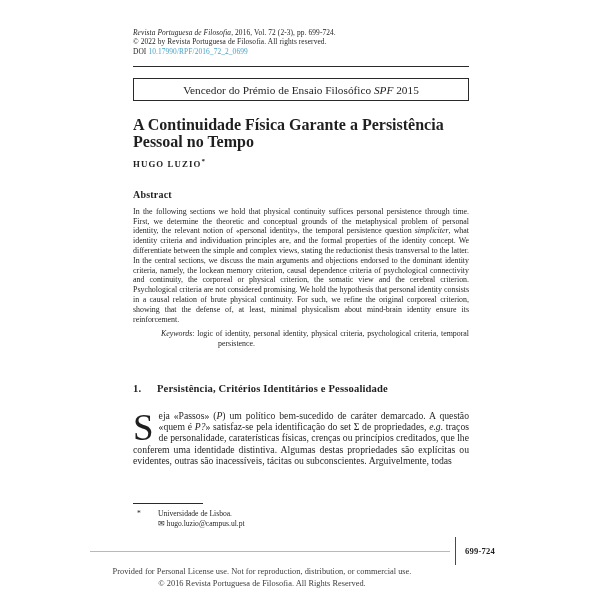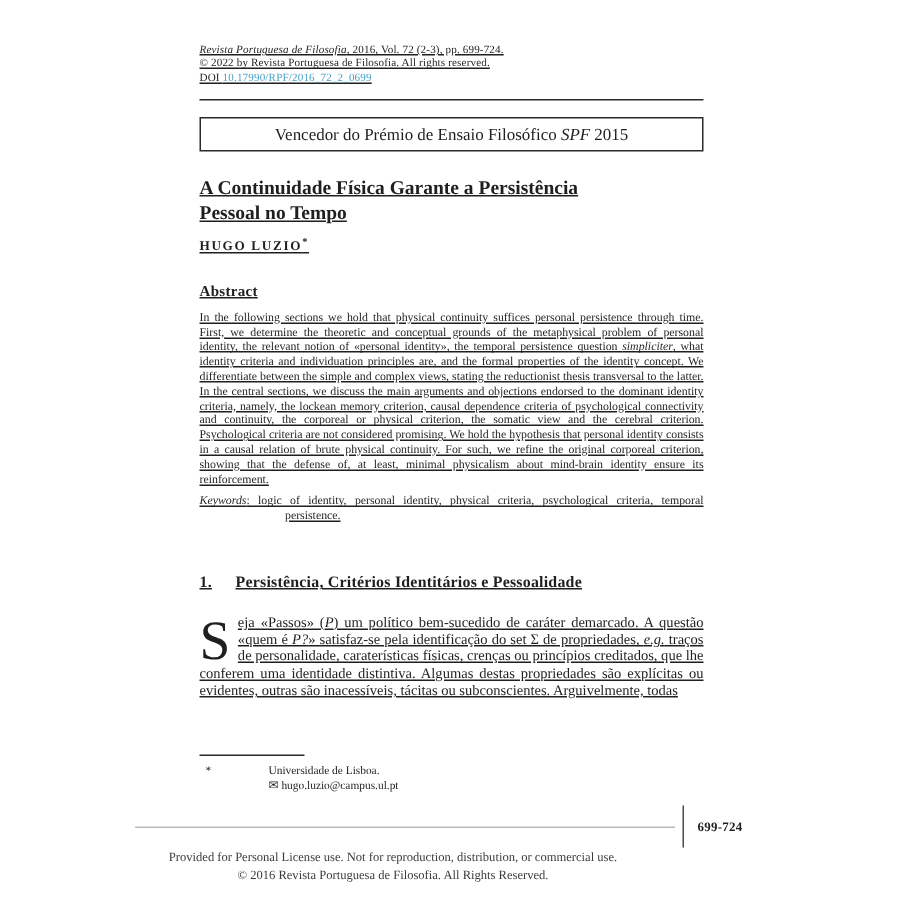--- a/index.html
+++ b/index.html
@@ -4,64 +4,64 @@
 <style>
   * { margin:0; padding:0; box-sizing:border-box; }
   html,body { width:600px; height:600px; }
   body {
     position:relative;
     background:#ffffff;
     color:#1f1f1f;
     font-family:"Liberation Serif","DejaVu Serif",serif;
     overflow:hidden;
   }
-  .col { position:absolute; left:133px; width:336px;text-decoration:underline; }
+  .col { position:absolute; left:133px; width:336px; }
 
   
   .masthead { top:28px; font-size:7.4px; line-height:9.4px; letter-spacing:.1px; }
   .masthead .it { font-style:italic; }
   .doi-link { color:#4aa3c7; text-decoration:none; }
 
   .top-rule { position:absolute; left:133px; top:66px; width:336px; border-top:1.6px solid #2a2a2a; }
 
   
   .banner {
     position:absolute; left:133px; top:78px; width:336px; height:23px;
     border:1px solid #2a2a2a;
     display:flex; align-items:center; justify-content:center;
     font-size:11.3px; white-space:pre;
   }
   .banner .it { font-style:italic; }
 
   
-  .title { top:117px; font-size:13px; font-weight:bold; line-height:16.5px; }
+  .title { top:117px; font-size:16px; font-weight:bold; line-height:16.5px; }
   .author { top:157px; font-size:8.8px; font-weight:600; letter-spacing:1.1px; }
   .author sup { font-size:7px; }
 
   
   .abstract { top:190px; font-size:7.9px; line-height:9.8px; }
   .abstract .abs-h { font-size:10px; font-weight:bold; margin-bottom:7px; letter-spacing:.2px; }
   .abstract p.absbody { text-align:justify; }
   .abstract .it { font-style:italic; }
-  .keywords { margin-top:5px; text-align:justify; padding-left:57px; text-indent:-57px; }
+  .keywords { margin-top:5px; text-align:justify; padding-left:57px; text-indent:-57px;margin-left:28px; }
 
   
   .sec-heading { top:383px; font-size:10.6px; font-weight:bold; display:flex; letter-spacing:.15px; }
   .sec-heading .num { width:24px; flex:none; }
 
   
   .lede { top:410px; font-size:9.7px; line-height:11.2px; text-align:justify; }
   .dropcap { float:left; font-size:37px; line-height:29px; padding:3px 5px 0 0; }
   .lede .it { font-style:italic; }
 
   
   .fn-rule { position:absolute; left:133px; top:503px; width:70px; border-top:1px solid #2a2a2a; }
   .footnote { position:absolute; left:133px; top:509px; width:336px; font-size:7.6px; line-height:9.6px; }
   .footnote .marker { position:absolute; left:4px; top:0; }
-  .footnote .fn-lines { margin-left:46px; }
+  .footnote .fn-lines { margin-left:25px; }
   .footnote a { color:#1f1f1f; text-decoration:none; }
   .email-icon { font-size:8px; }
 
   
   .page-range {
     position:absolute; left:455px; top:537px; height:28px;
     border-left:1.6px solid #4a4a4a; padding-left:9px;
     display:flex; align-items:center;
     font-size:8.6px; font-weight:bold; letter-spacing:.2px;
   }

